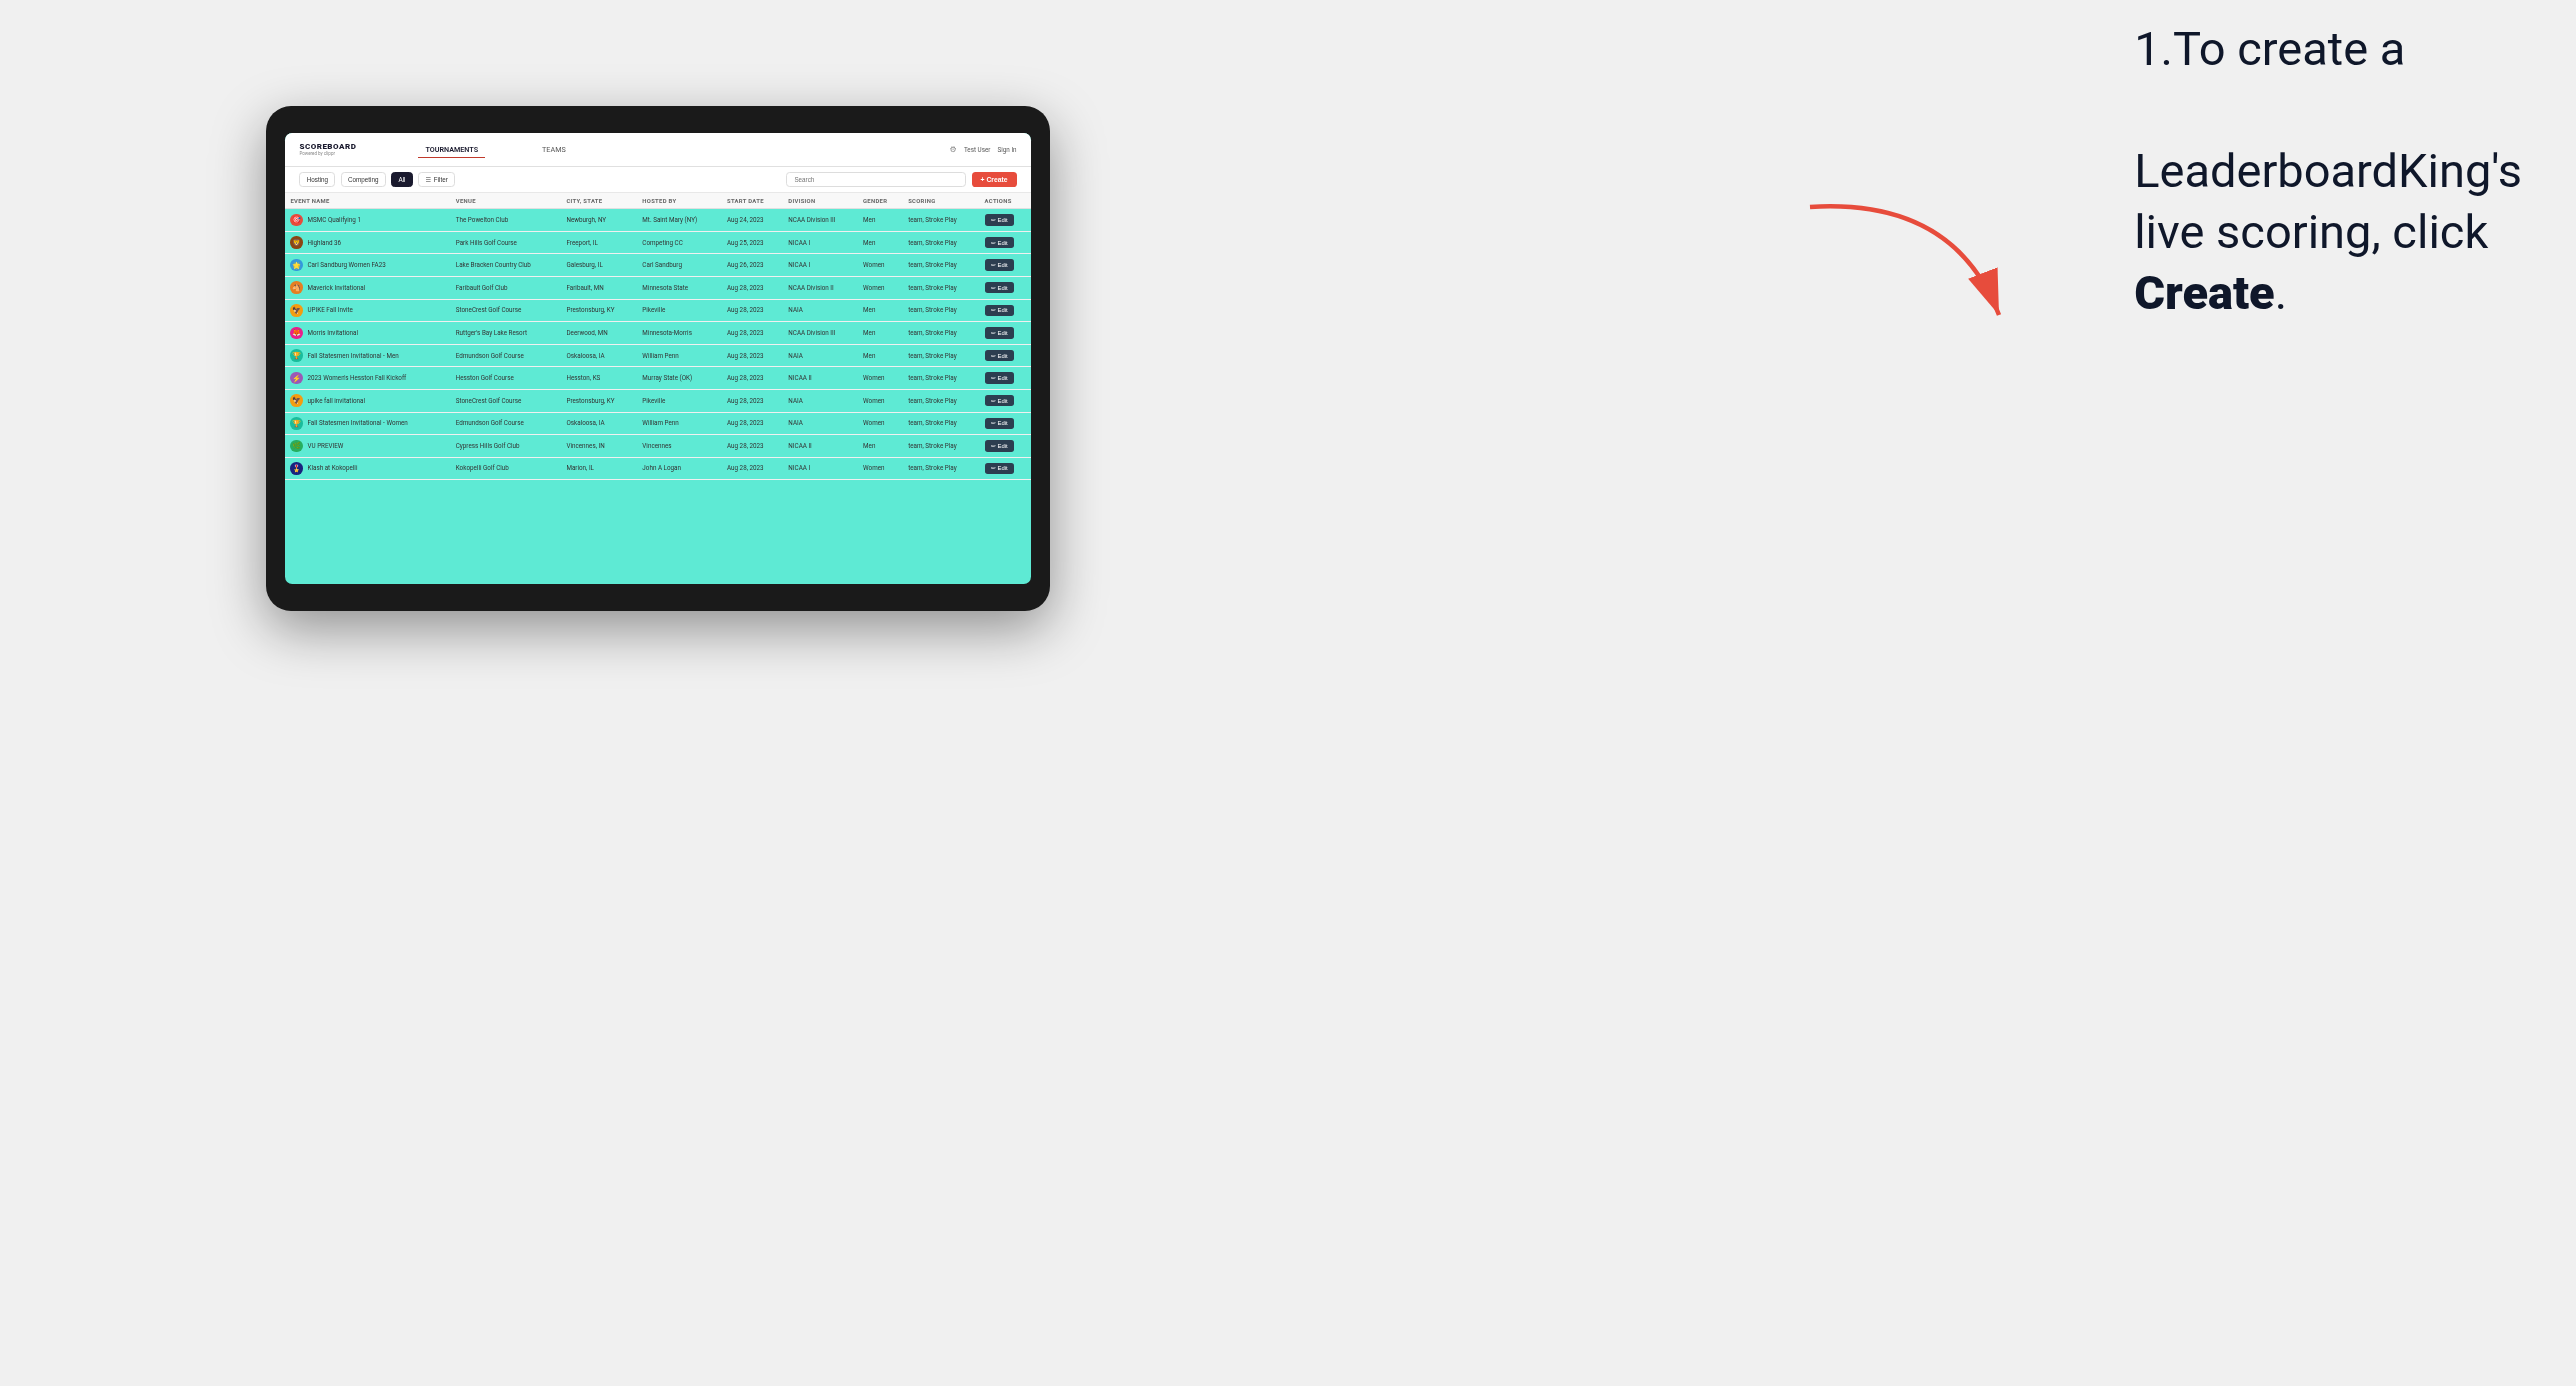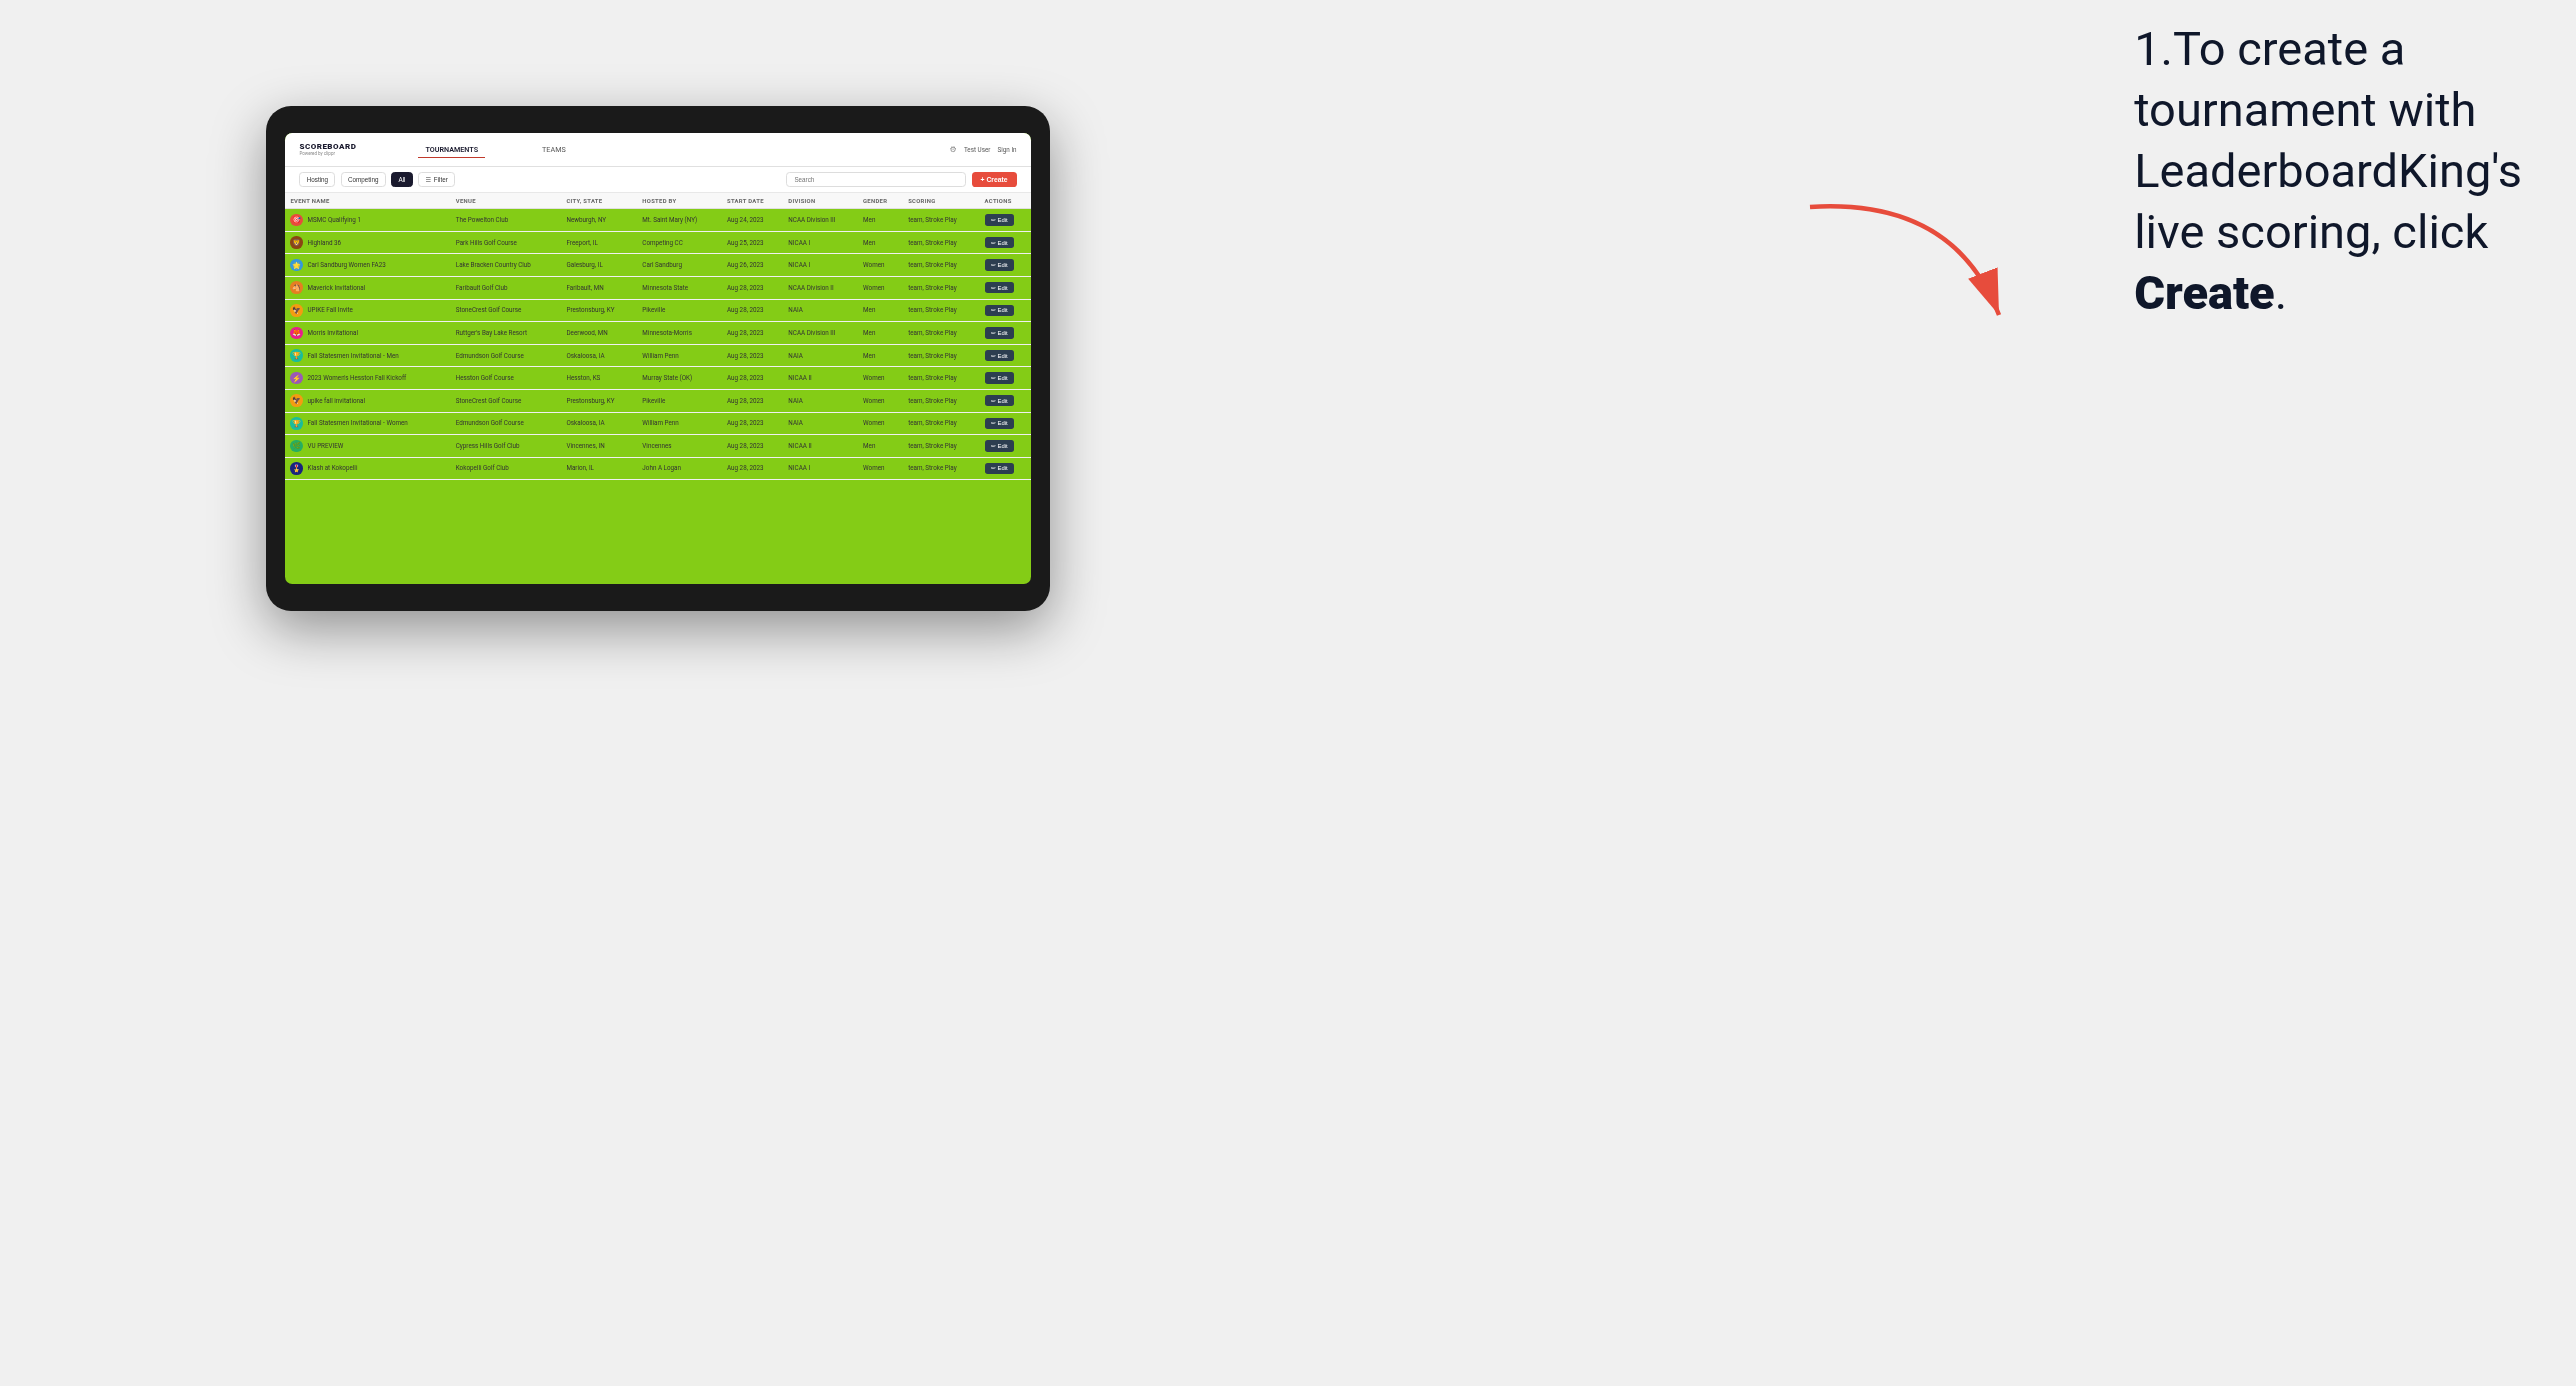--- a/index.html
+++ b/index.html
@@ -47,21 +47,21 @@
       background: #1a1a1a;
       border-radius: 25px;
       box-shadow: 0 18px 54px rgba(0,0,0,0.4);
       display: flex;
       align-items: center;
       justify-content: center;
     }
     .tablet-screen {
       width: 746px;
       height: 451px;
-      background: #84cc16;
+      background: #5eead4;
       border-radius: 7.2px;
       overflow: hidden;
       display: flex;
       flex-direction: column;
     }
 
     
     .nav-bar {
       background: #fff;
       border-bottom: 0.9px solid #e0e0e0;
@@ -251,21 +251,21 @@
     .icon-teal { background: #1abc9c; }
     .icon-purple { background: #9b59b6; }
     .icon-green { background: #27ae60; }
     .icon-darkblue { background: #1a237e; }
   </style>
 </head>
 <body>
 
 <div class="annotation">
   <span>1.To create a</span><br>
-  <span>tournament with</span><br>
+  <br>
   <span>LeaderboardKing's</span><br>
   <span>live scoring, click</span><br>
   <strong>Create</strong><span>.</span>
 </div>
 
 <div class="arrow-container">
   <svg width="270" height="162" viewBox="0 0 300 180">
     <defs>
       <marker id="arrowhead" markerWidth="10" markerHeight="7" refX="10" refY="3.5" orient="auto">
         <polygon points="0 0, 10 3.5, 0 7" fill="#e74c3c"></polygon>

